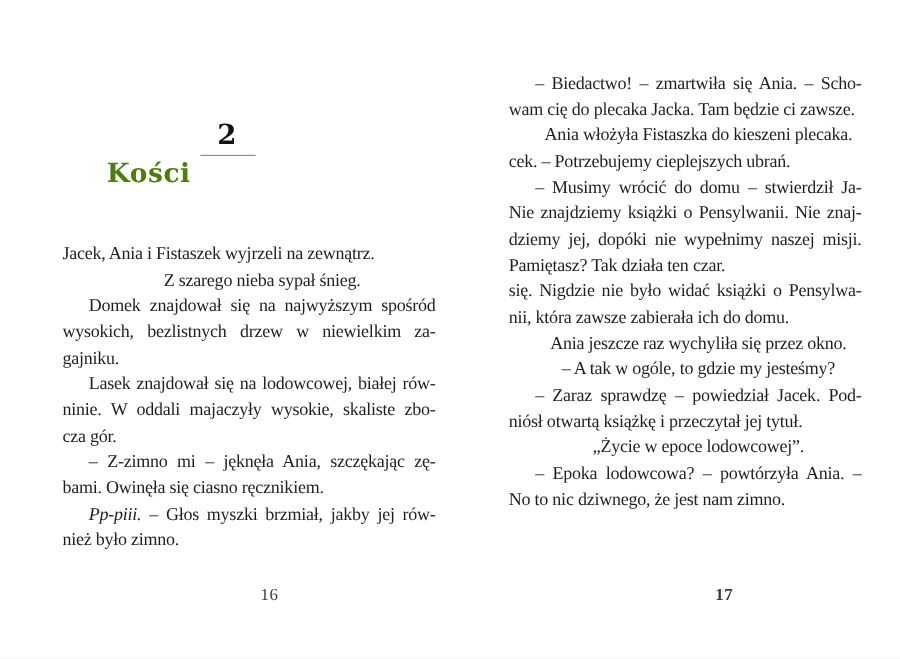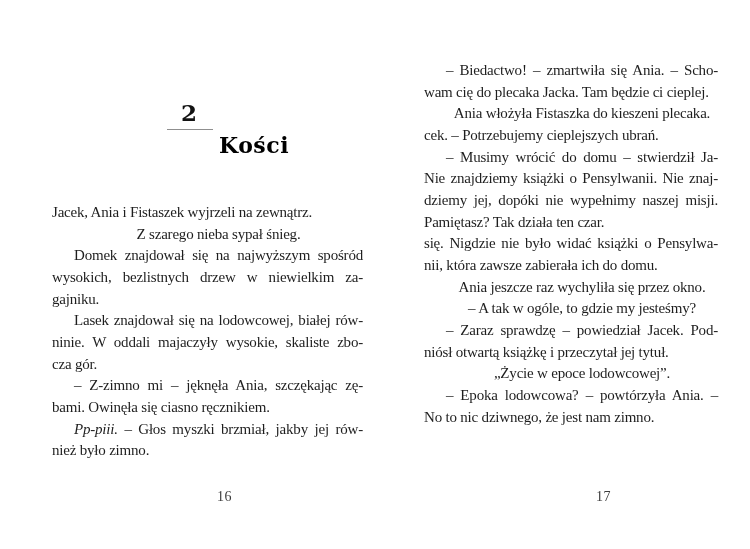--- a/index.html
+++ b/index.html
@@ -24,26 +24,26 @@
   }
   .chapter-rule {
     position: absolute;
     left: 167px; top: 129px;
     width: 46px; height: 1px;
     background: var(--rule, #8f8f8f);
   }
   .chapter-title {
     position: absolute;
     left: 89px; top: 132px; width: 200px;
-    text-align: right;
+    text-align: left;
     font-family: "DejaVu Serif", serif;
     font-weight: 700;
     font-size: 22px; line-height: 26px;
     letter-spacing: 0.5px;
-    color: #000000;
+    color: #4d7c0f;
   }
   
   .left-text  { position: absolute; left: 52px;  top: 202px; width: 311px; }
   .right-text { position: absolute; left: 424px; top: 60px;  width: 294px; }
   .bline {
     font-size: 15px;
     line-height: 21.65px;
     letter-spacing: -0.2px;
     text-align: left;
   }
@@ -53,21 +53,21 @@
   
   .pageno {
     position: absolute;
     top: 488px; width: 80px;
     text-align: right;
     font-size: 14px; line-height: 18px;
     letter-spacing: 0.5px;
     color: var(--pageno, #3c3c3c);
   }
   .pn-left  { left: 152px; }
-  .pn-right { left: 531px; }
+  .pn-right { left: 531px; font-weight: bold; }
 </style>
 </head>
 <body>
 
 <div class="spread">
 
   <div>
     <div class="chapter-num">2</div>
     <div class="chapter-rule"></div>
     <div class="chapter-title">Kości</div>
@@ -84,21 +84,21 @@
         <div class="bline"><span>bami. Owinęła się ciasno ręcznikiem.</span></div>
         <div class="bline just ind"><span class="it">Pp-piii.</span><span> – Głos myszki brzmiał, jakby jej rów-</span></div>
         <div class="bline"><span>nież było zimno.</span></div>
       </div>
     <div class="pageno pn-left">16</div>
   </div>
 
   <div>
     <div class="right-text">
         <div class="bline just ind"><span>– Biedactwo! – zmartwiła się Ania. – Scho-</span></div>
-        <div class="bline"><span>wam cię do plecaka Jacka. Tam będzie ci cieplej.</span></div>
+        <div class="bline"><span>wam cię do plecaka Jacka. Tam będzie ci zawsze.</span></div>
         <div class="bline ind"><span>Ania włożyła Fistaszka do kieszeni plecaka.</span></div>
         <div class="bline"><span>cek. – Potrzebujemy cieplejszych ubrań.</span></div>
         <div class="bline just ind"><span>– Musimy wrócić do domu – stwierdził Ja-</span></div>
         <div class="bline just"><span>Nie znajdziemy książki o Pensylwanii. Nie znaj-</span></div>
         <div class="bline just"><span>dziemy jej, dopóki nie wypełnimy naszej misji.</span></div>
         <div class="bline"><span>Pamiętasz? Tak działa ten czar.</span></div>
         <div class="bline just"><span>się. Nigdzie nie było widać książki o Pensylwa-</span></div>
         <div class="bline"><span>nii, która zawsze zabierała ich do domu.</span></div>
         <div class="bline ind"><span>Ania jeszcze raz wychyliła się przez okno.</span></div>
         <div class="bline ind"><span>– A tak w ogóle, to gdzie my jesteśmy?</span></div>

